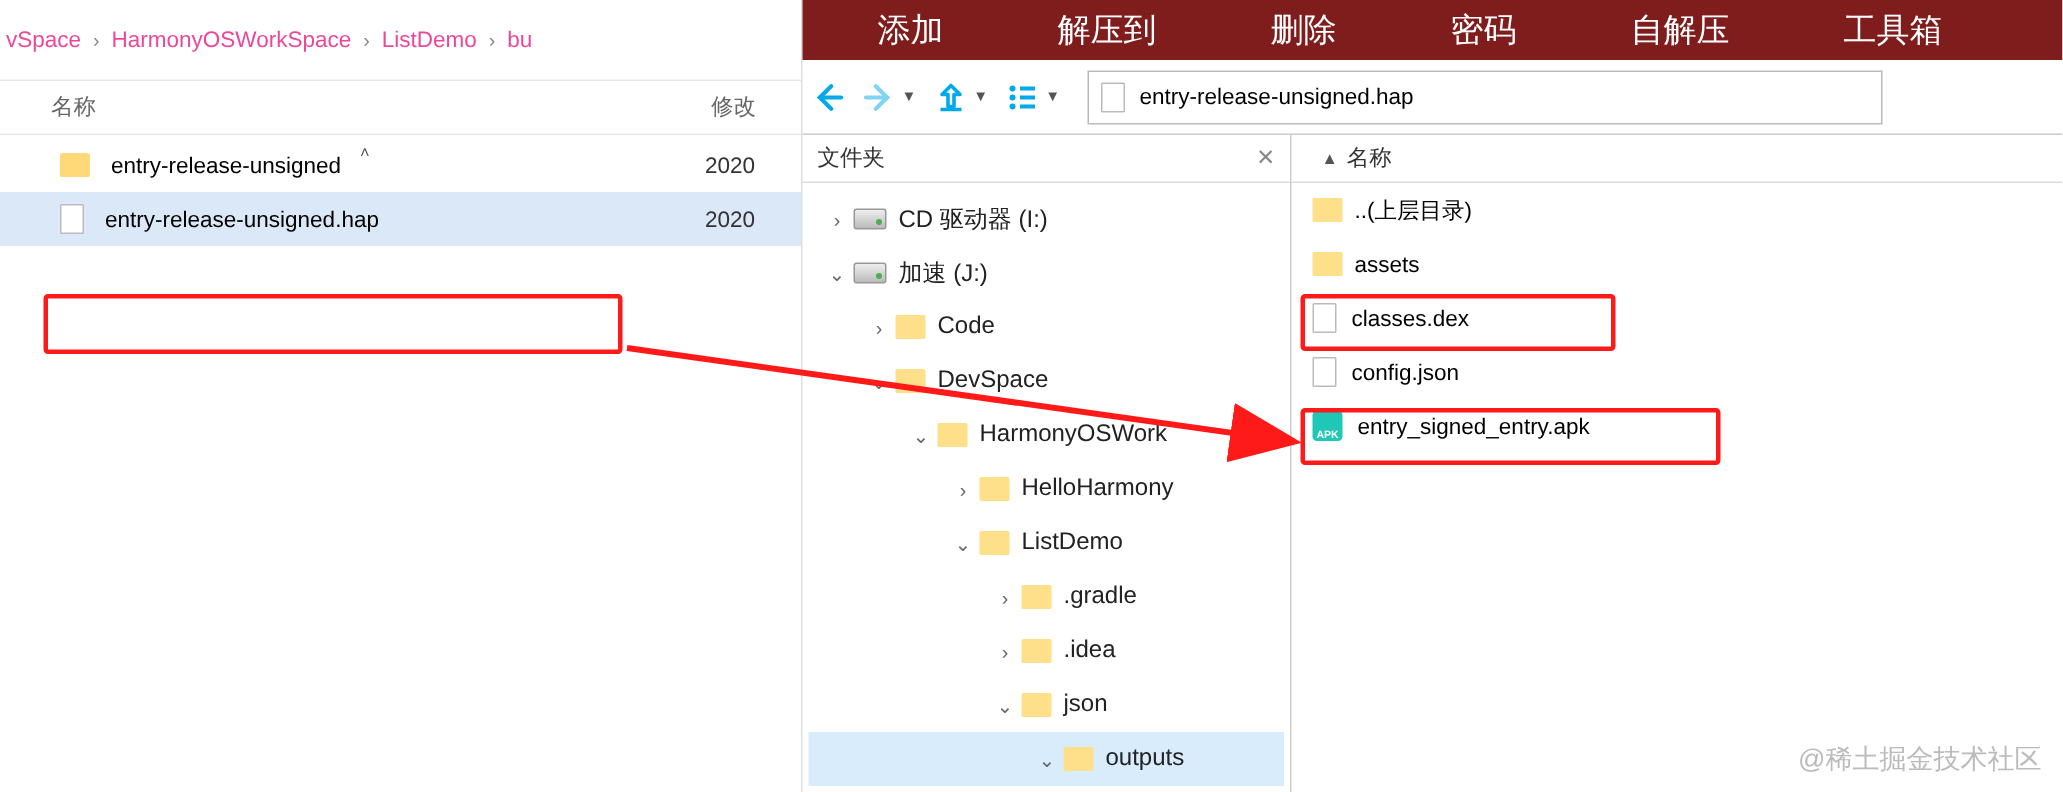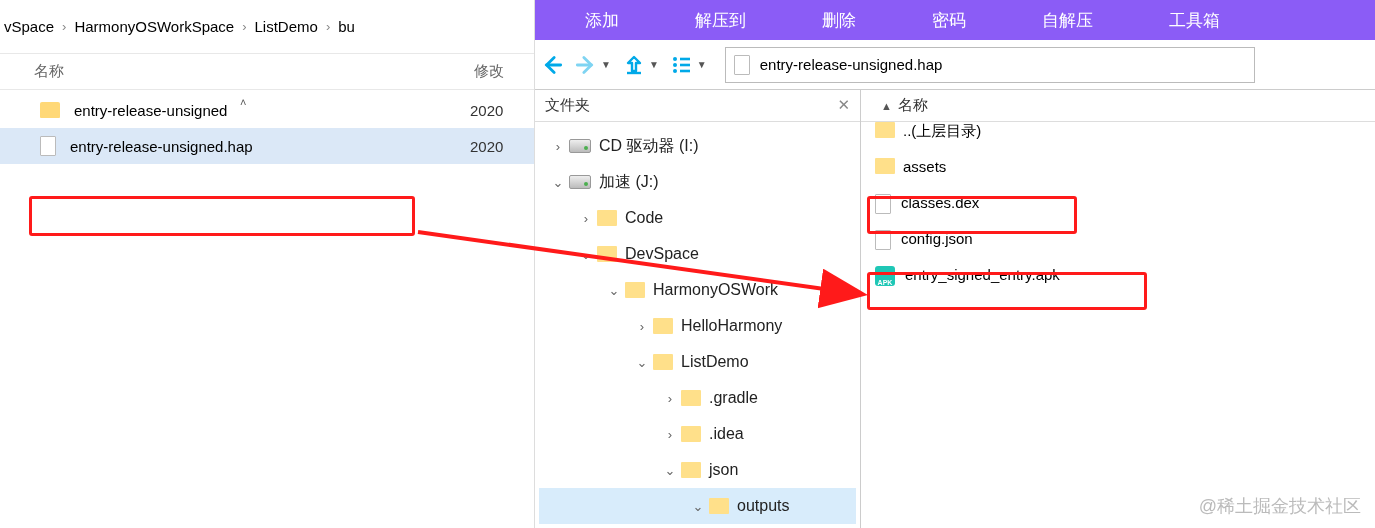--- a/index.html
+++ b/index.html
@@ -25,21 +25,21 @@
   .breadcrumb {
     display: flex;
     align-items: center;
     padding: 18px 0 18px 0;
     border-bottom: 1px solid #e8e8e8;
     white-space: nowrap;
     overflow: hidden;
   }
   .breadcrumb .crumb {
     padding: 0 4px;
-    color: #000000;
+    color: #ec4899;
   }
   .breadcrumb .sep {
     color: #888;
     padding: 0 4px;
     font-size: 13px;
   }
   .columns-hdr {
     display: flex;
     border-bottom: 1px solid #e8e8e8;
     padding: 8px 0;
@@ -102,26 +102,26 @@
   
   .archive {
     position: absolute;
     left: 534px; top: 0;
     width: 841px;
     height: 528px;
     background: #fff;
     border-left: 1px solid #ddd;
   }
   .blue-ribbon {
-    background: #8b5cf6;
+    background: #7f1d1d;
     height: 40px;
     display: flex;
     align-items: center;
     color: #fff;
-    font-size: 17px;
+    font-size: 22px;
     padding-left: 50px;
   }
   .blue-ribbon .ritem { margin-right: 76px; }
 
   .navbar {
     height: 50px;
     display: flex;
     align-items: center;
     border-bottom: 1px solid #ccc;
   }
@@ -214,21 +214,21 @@
   .list-hdr {
     display: flex;
     align-items: center;
     padding: 6px 10px 6px 20px;
     border-bottom: 1px solid #ddd;
     color: #333;
   }
   .asc { font-size: 11px; margin-right: 6px; color: #555; }
   .litem {
     display: flex;
-    align-items: flex-start;
+    align-items: center;
     height: 36px;
     padding-left: 14px;
   }
   .ico-apk {
     width: 20px; height: 20px;
     background: #1fc7b6;
     border-radius: 3px;
     margin-right: 10px;
     display: flex;
     align-items: flex-end;

